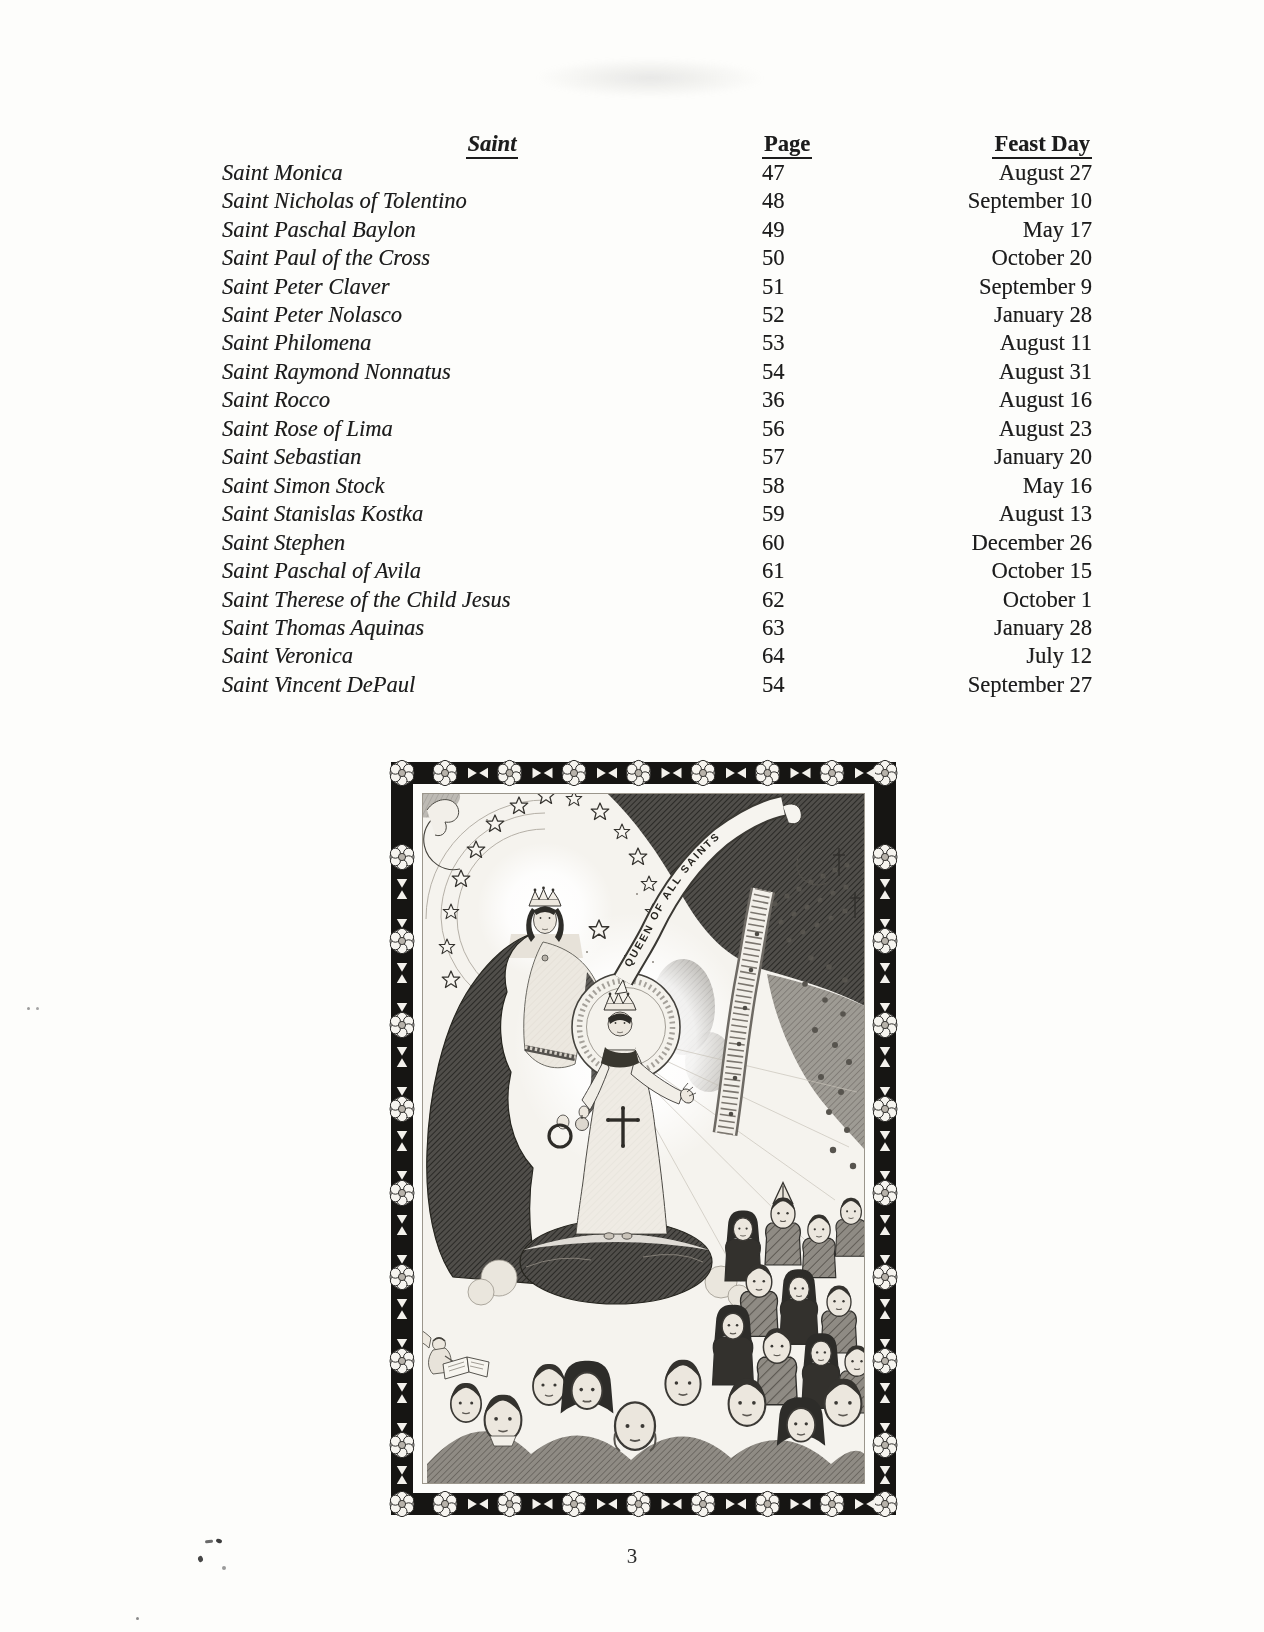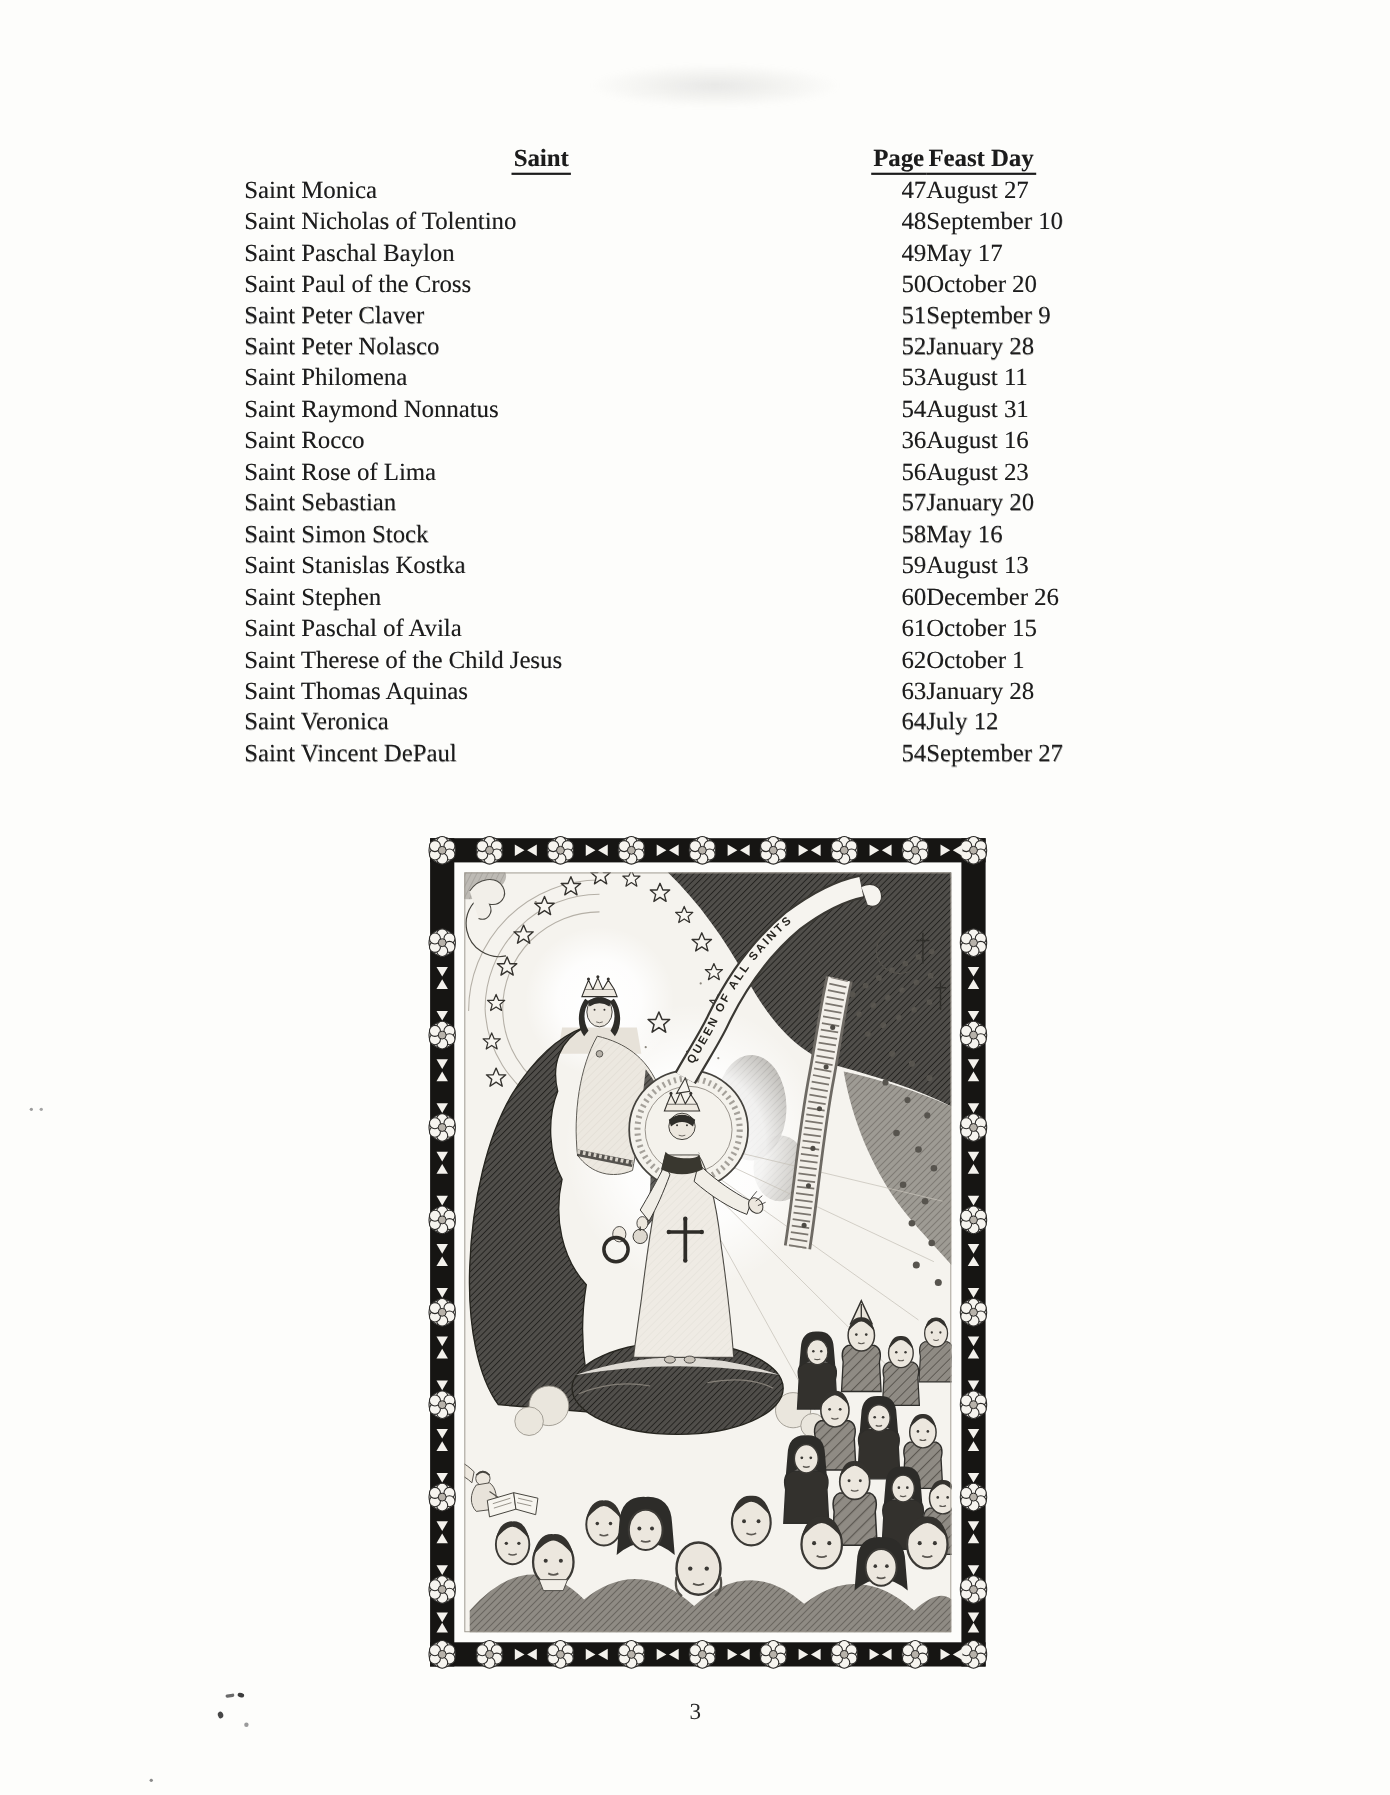--- a/index.html
+++ b/index.html
@@ -10,23 +10,23 @@
   }
   
   .toc{
     position:absolute;left:222px;top:130px;width:880px;
     text-shadow:.3px .3px 0 rgba(25,25,25,.45);
   }
   .trow{
     display:grid;grid-template-columns:540px 80px 250px;
     line-height:28.45px;font-size:22.5px;white-space:nowrap;
   }
-  .c-name{text-align:left;}
-  .c-page{text-align:right;}
-  .c-feast{text-align:left;}
+  .c-name{text-align:left;font-style:italic;}
+  .c-page{text-align:left;}
+  .c-feast{text-align:right;}
   .trow.head{font-weight:bold;}
   .trow.head .c-name{text-align:center;}
   .th{display:inline-block;border-bottom:2.6px solid currentColor;padding:0 2px 0 2px;line-height:1.1;}
   
   .art{position:absolute;left:391px;top:762px;width:505px;height:753px;}
   .art svg{display:block;overflow:visible;}
   
   .pagenum{
     position:absolute;left:0;top:1544px;width:1264px;text-align:center;
     font-size:21px;color:#2a2a2a;

